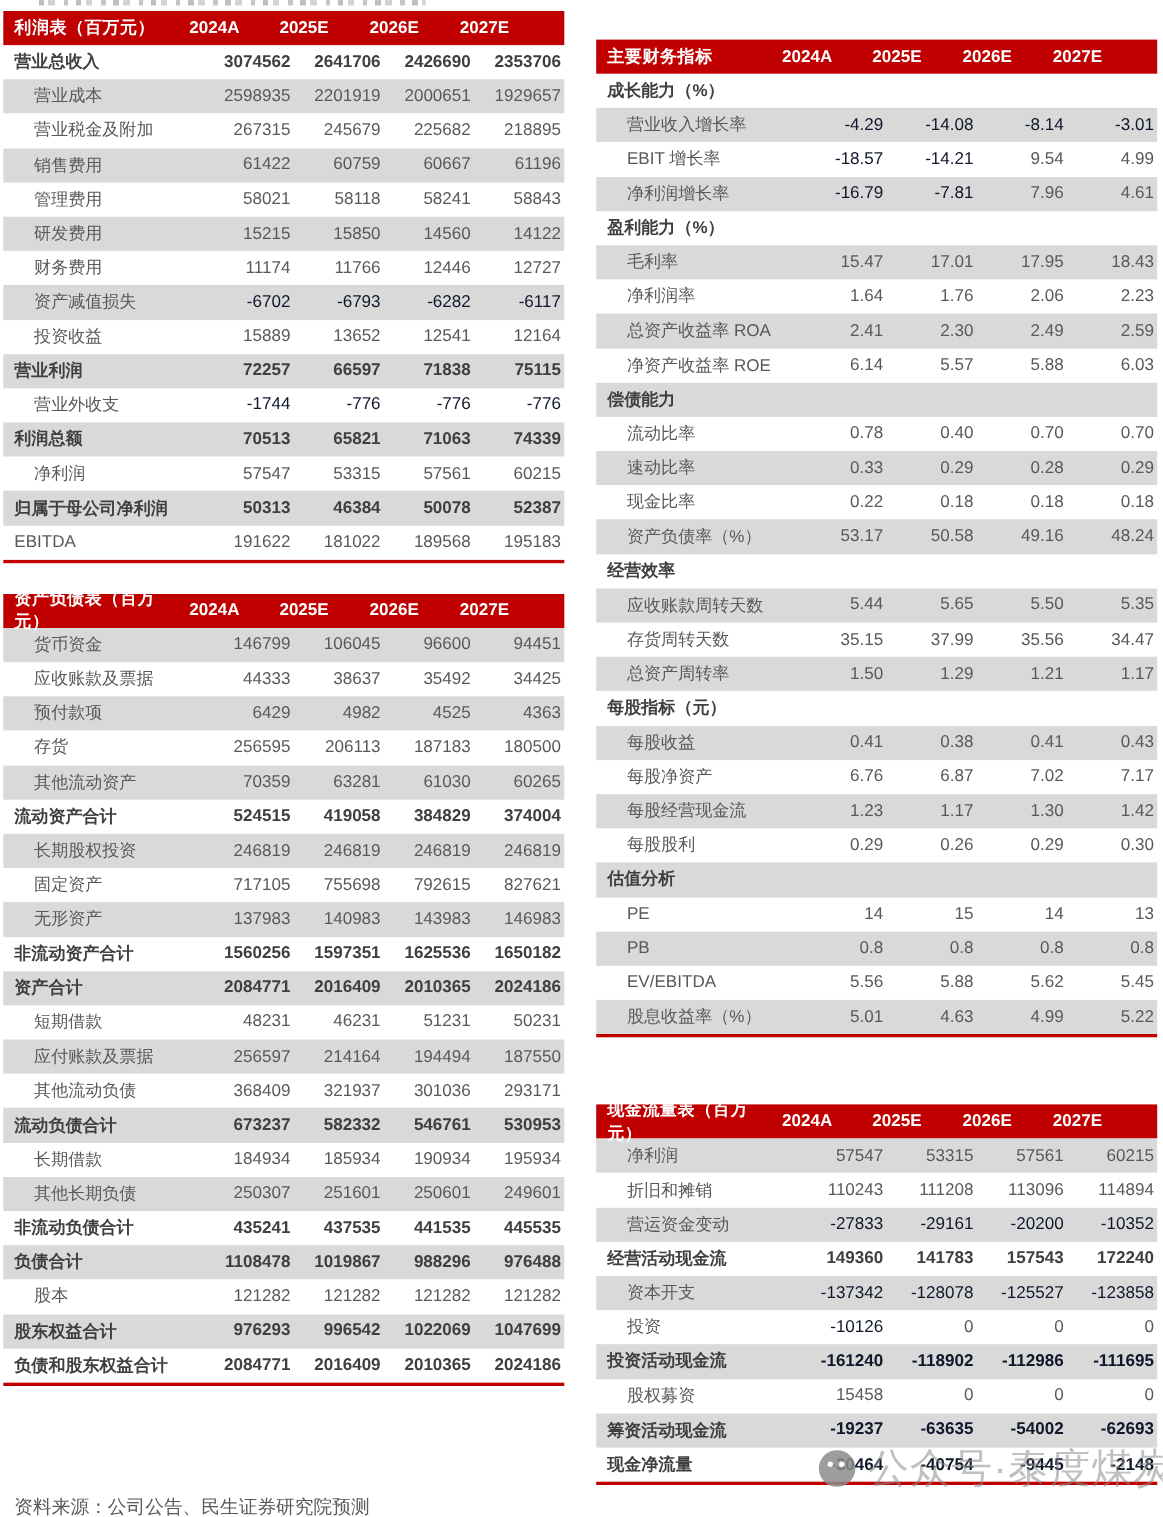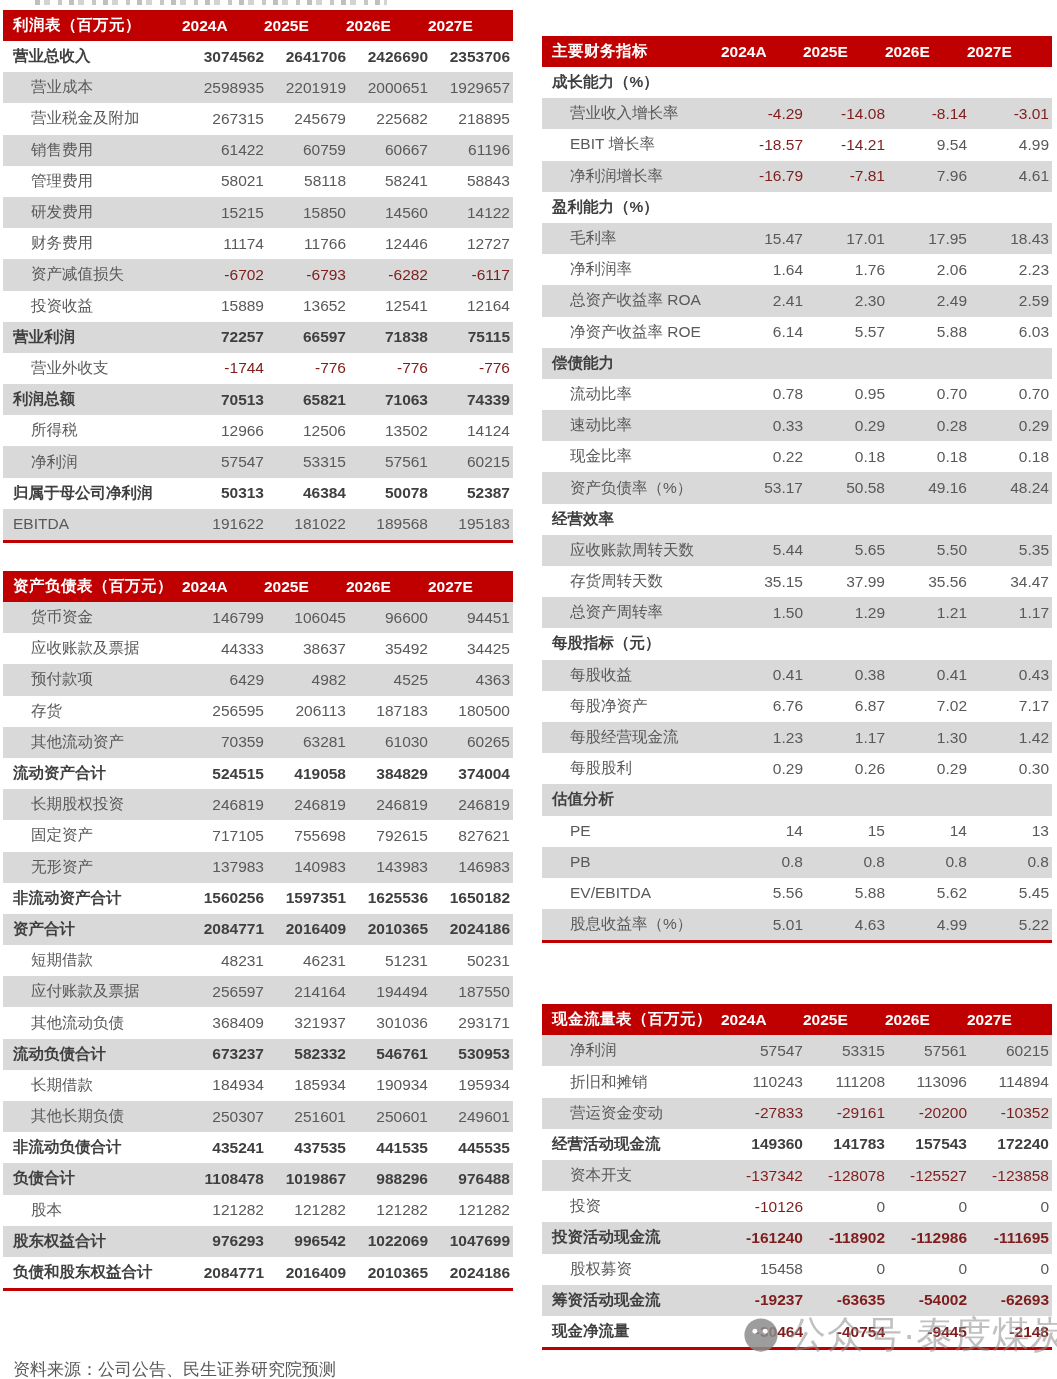--- a/index.html
+++ b/index.html
@@ -13,33 +13,33 @@
     background:repeating-linear-gradient(90deg,
       rgba(110,110,110,.8) 0 5px, transparent 5px 9px,
       rgba(110,110,110,.55) 9px 15px, transparent 15px 23px,
       rgba(110,110,110,.7) 23px 27px, transparent 27px 34px);
   }
   .col-left{position:absolute;left:3px;top:10px;width:510px;}
   .col-right{position:absolute;left:542px;top:0;width:510px;margin-top:36px;}
   .tbl{border-bottom:3px solid #C00000;}
   .tbl-header{
     height:31px;background:#C00000;color:#ffffff;font-weight:bold;
-    display:flex;align-items:center;font-size:15.5px;padding-right:3px;
+    display:flex;align-items:center;font-size:15.5px;padding-right:13px;
   }
   .tbl-header .title{flex:1;padding-left:10px;letter-spacing:.5px;}
   .tbl-header .v{width:82px;text-align:left;}
   .row{
     height:31.2px;display:flex;align-items:center;font-size:15.5px;
     color:#595959;padding-right:3px;
   }
   .row .lbl{flex:1;padding-left:28px;white-space:nowrap;}
   .row.top .lbl{padding-left:10px;}
   .row.bold{font-weight:bold;color:#3F3F3F;}
   .row .v{width:82px;text-align:right;white-space:nowrap;}
-  .v.neg{color:#7f1d1d;}
+  .v.neg{color:#0f172a;}
   .stripe-even .tbl-body .row:nth-child(even){background:#D9D9D9;}
   .stripe-odd  .tbl-body .row:nth-child(odd){background:#D9D9D9;}
   .gap-l{height:28px;}
   .gap-r{height:61px;}
   .source-note{
     position:absolute;left:13px;top:1358px;font-size:17px;color:#595959;
   }
   .watermark{
     position:absolute;left:742px;top:1310px;display:flex;align-items:center;
     gap:9px;color:rgba(140,140,140,.55);font-size:37px;letter-spacing:1px;
@@ -140,27 +140,20 @@
           <span class="v neg">-776</span>
         </div>
         <div class="row bold top">
           <span class="lbl">利润总额</span>
           <span class="v">70513</span>
           <span class="v">65821</span>
           <span class="v">71063</span>
           <span class="v">74339</span>
         </div>
         <div class="row">
-          <span class="lbl">所得税</span>
-          <span class="v">12966</span>
-          <span class="v">12506</span>
-          <span class="v">13502</span>
-          <span class="v">14124</span>
-        </div>
-        <div class="row">
           <span class="lbl">净利润</span>
           <span class="v">57547</span>
           <span class="v">53315</span>
           <span class="v">57561</span>
           <span class="v">60215</span>
         </div>
         <div class="row bold top">
           <span class="lbl">归属于母公司净利润</span>
           <span class="v">50313</span>
           <span class="v">46384</span>
@@ -408,21 +401,21 @@
           <span class="v">5.57</span>
           <span class="v">5.88</span>
           <span class="v">6.03</span>
         </div>
         <div class="row bold top">
           <span class="lbl">偿债能力</span>
         </div>
         <div class="row">
           <span class="lbl">流动比率</span>
           <span class="v">0.78</span>
-          <span class="v">0.95</span>
+          <span class="v">0.40</span>
           <span class="v">0.70</span>
           <span class="v">0.70</span>
         </div>
         <div class="row">
           <span class="lbl">速动比率</span>
           <span class="v">0.33</span>
           <span class="v">0.29</span>
           <span class="v">0.28</span>
           <span class="v">0.29</span>
         </div>

